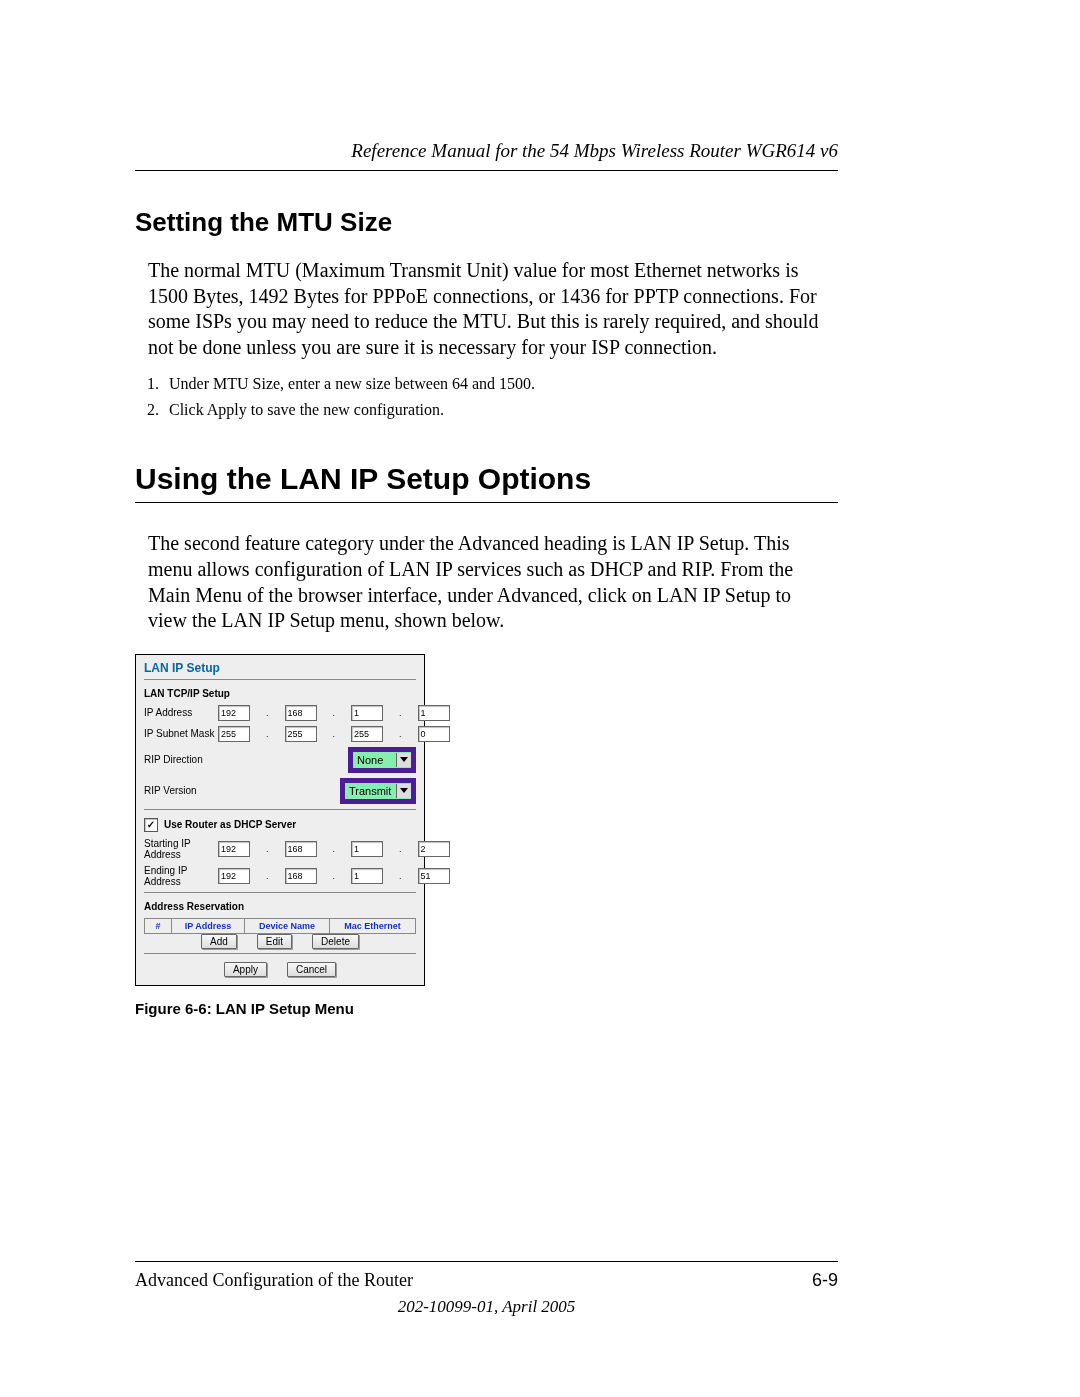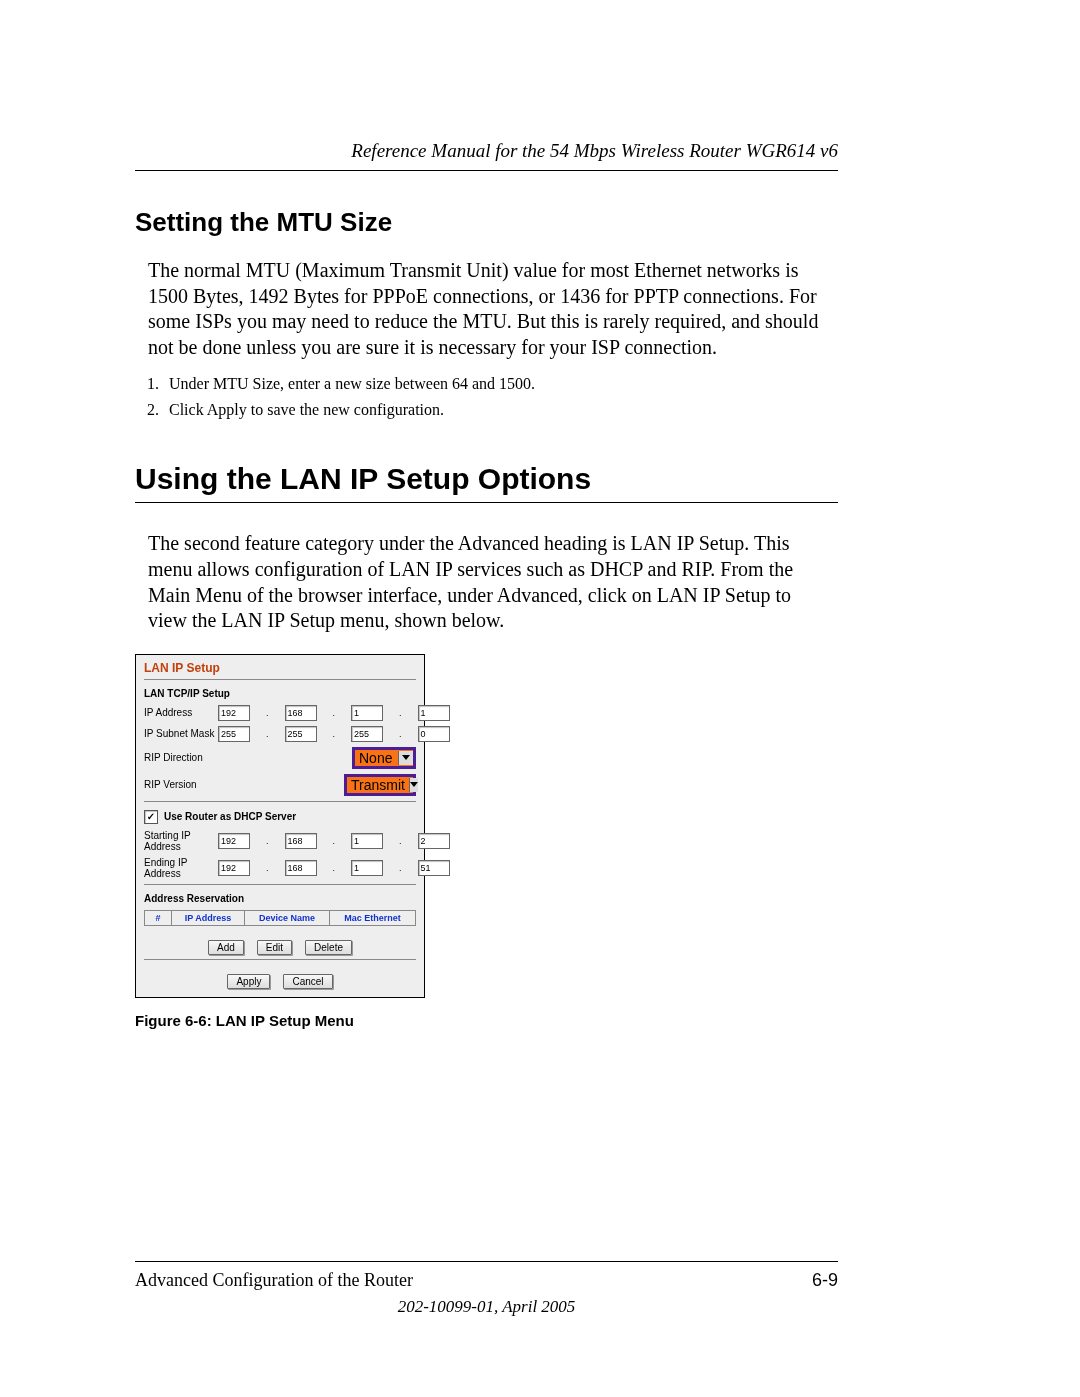--- a/index.html
+++ b/index.html
@@ -6,39 +6,39 @@
   .page{width:968px;height:1397px;position:relative;box-sizing:border-box;padding:140px 130px 0 135px;}
   .header-title{font-style:italic;font-size:19px;text-align:right;margin-bottom:8px;}
   .top-rule{border:none;border-top:1.5px solid #000;margin:0 0 28px 0;}
   h2.sect{font-family:Arial,Helvetica,sans-serif;font-weight:bold;font-size:26px;margin:36px 0 20px 0;}
   h1.chap{font-family:Arial,Helvetica,sans-serif;font-weight:bold;font-size:30px;margin:40px 0 6px 0;border-bottom:1.5px solid #000;padding-bottom:6px;}
   p.body{font-size:20px;line-height:1.28;margin:12px 13px;}
   ol.steps{font-size:16px;line-height:1.5;margin:12px 0 0 0;padding-left:28px;}
   ol.steps li{padding-left:6px;margin-bottom:2px;}
   
   .panel{width:290px;border:1px solid #000;background:#eee;font-family:Arial,Helvetica,sans-serif;font-size:10px;color:#000;padding:6px 8px 8px 8px;margin-top:20px;box-sizing:border-box;}
-  .panel-title{color:#c2410c;font-weight:bold;font-size:12px;margin-bottom:4px;}
+  .panel-title{color:#0369a1;font-weight:bold;font-size:12px;margin-bottom:4px;}
   .panel hr{border:none;border-top:1px solid #888;margin:4px 0 8px 0;}
   .sub-head{font-weight:bold;margin-top:6px;margin-bottom:6px;}
   .row{display:flex;align-items:center;margin-bottom:5px;}
   .row .lbl{flex:0 0 74px;}
   .octets{display:flex;align-items:center;gap:14px;}
   .oct{width:26px;height:14px;border:1px solid #666;background:#fff;box-shadow:inset 1px 1px 1px rgba(0,0,0,.25);font-size:9px;padding:0 2px;line-height:14px;}
   .dot{font-size:9px;margin:0 2px;}
-  .sel{height:16px;border:3px solid #4c1d95;background:#f97316;font-size:14px;display:flex;align-items:center;}
+  .sel{height:16px;border:5px solid #4c1d95;background:#86efac;font-size:11px;display:flex;align-items:center;}
   .sel .sv{padding:0 4px;flex:1;}
   .sel .arr{width:14px;height:14px;border-left:1px solid #666;background:#ddd;display:flex;align-items:center;justify-content:center;}
   .sel .arr svg{display:block}
   .row-right{display:flex;align-items:center;justify-content:space-between;margin-bottom:5px;}
   .chk-row{display:flex;align-items:center;font-weight:bold;margin:6px 0 6px 0;}
   .chk{width:12px;height:12px;border:1px solid #555;background:#fff;box-shadow:inset 1px 1px 1px rgba(0,0,0,.25);display:flex;align-items:center;justify-content:center;margin-right:6px;font-size:10px;line-height:1;}
   .tbl{width:100%;border-collapse:collapse;margin-top:4px;}
   .tbl th{border:1px solid #888;background:#eee;color:#1133cc;font-weight:bold;font-size:9px;padding:2px 4px;text-align:center;}
   .tbl th:first-child{width:18px;}
-  .btn-row{display:flex;justify-content:center;gap:13px;margin-top:14px;}
+  .btn-row{display:flex;justify-content:center;gap:20px;margin-top:0;}
   .btn{font-size:10px;padding:1px 8px;border:1px solid #666;background:linear-gradient(#f8f8f8,#ddd);border-radius:1px;box-shadow:1px 1px 0 #999;}
   .fig-caption{font-family:Arial,Helvetica,sans-serif;font-weight:bold;font-size:15px;margin-top:14px;}
   
   .footer{position:absolute;left:135px;right:130px;bottom:80px;}
   .foot-rule{border:none;border-top:1.5px solid #000;margin:0 0 8px 0;}
   .foot-row{display:flex;justify-content:space-between;font-size:18px;font-family:Arial,Helvetica,sans-serif;}
   .foot-row .left{font-family:"Times New Roman",serif;}
   .foot-doc{text-align:center;font-style:italic;font-size:17px;margin-top:6px;font-family:"Times New Roman",serif;}
 </style>
 </head>

